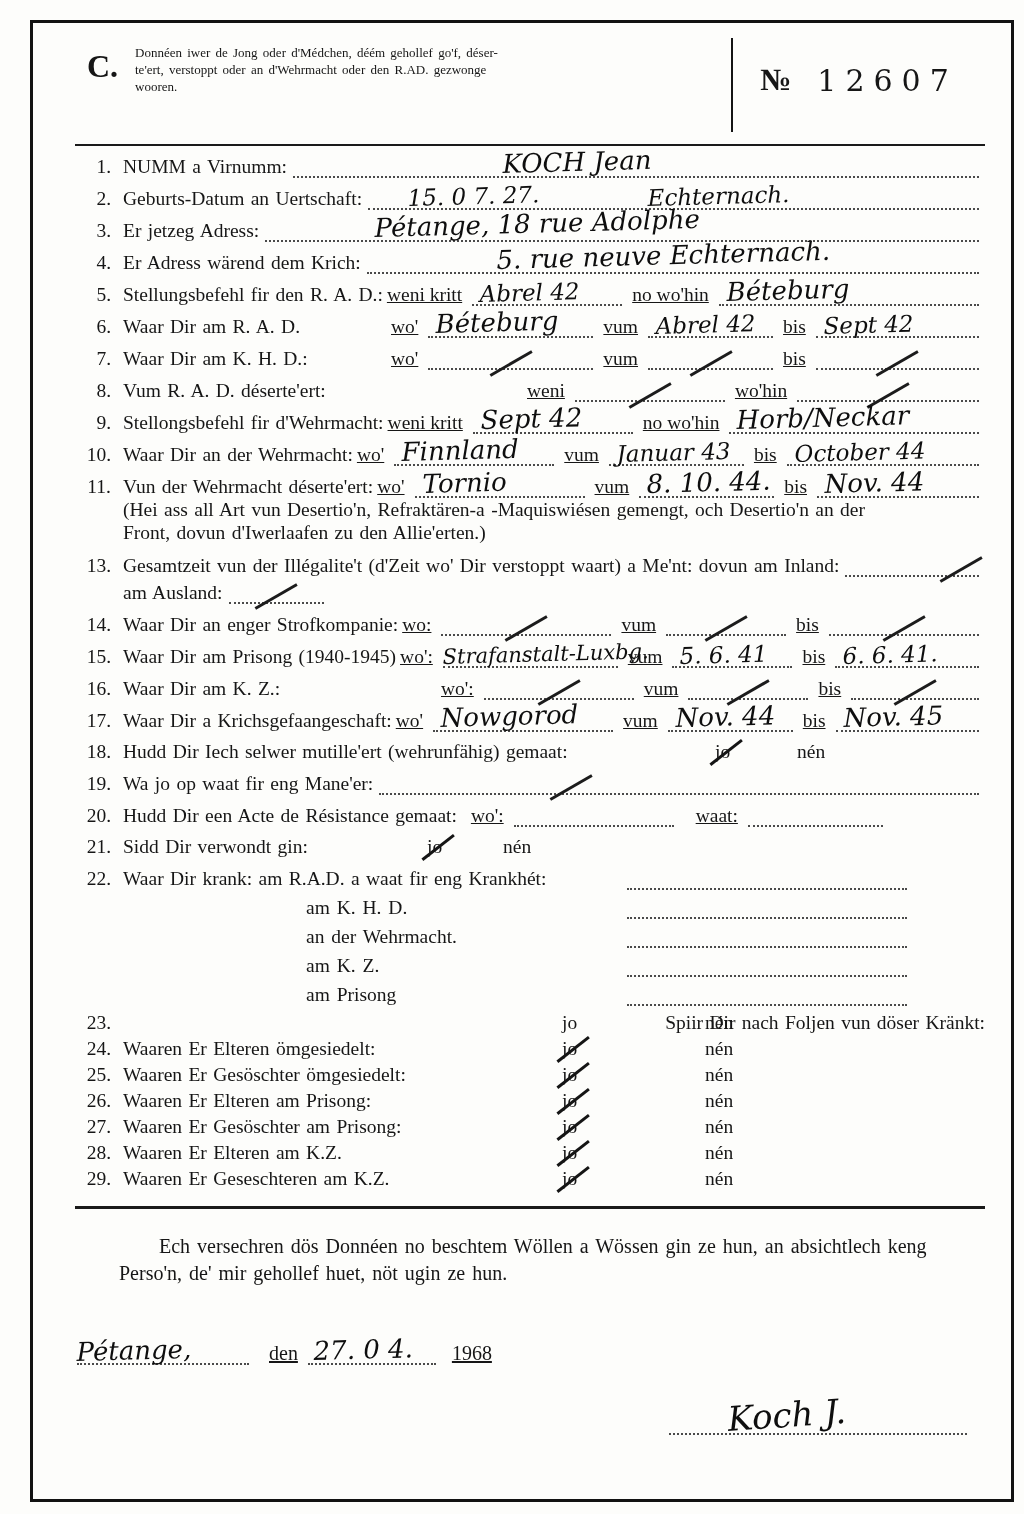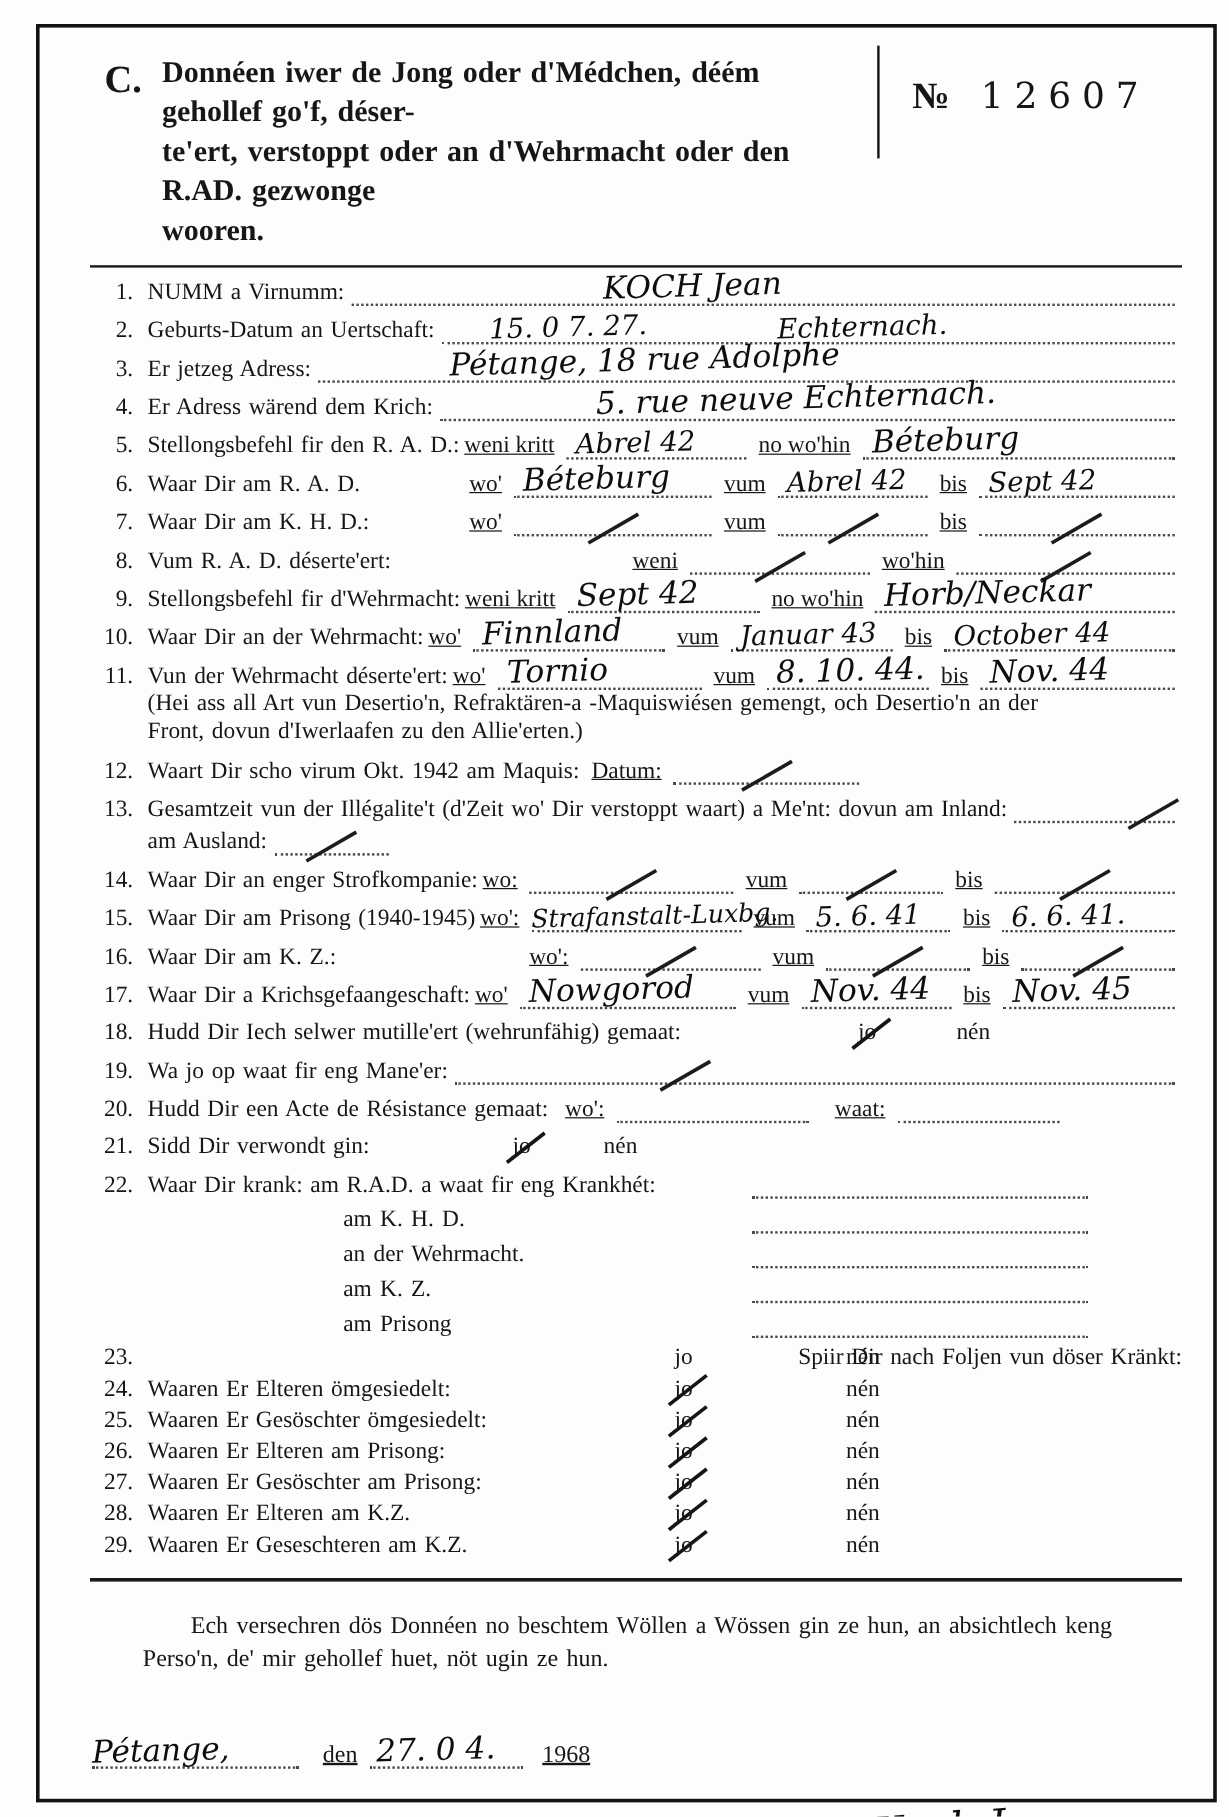--- a/index.html
+++ b/index.html
@@ -10,21 +10,21 @@
   }
   .frame{
     position:absolute;left:30px;top:20px;right:10px;bottom:12px;
     border:3px solid #121212;pointer-events:none;
   }
   .inner{position:absolute;left:75px;top:34px;width:910px;}
 
   
   .header{display:flex;align-items:flex-start;}
   .hdr-letter{font-size:32px;font-weight:bold;padding:14px 0 0 12px;width:48px;flex:none;}
-  .hdr-text{width:576px;flex:none;font-weight:bold;font-size:25px;line-height:1.32;padding-top:10px;word-spacing:2px;}
+  .hdr-text{width:576px;flex:none;font-weight:normal;font-size:13px;line-height:1.32;padding-top:10px;word-spacing:2px;}
   .hdr-divider{width:2px;background:#141414;height:94px;margin:4px 0 0 20px;flex:none;}
   .hdr-no{flex:1;display:flex;align-items:center;justify-content:center;padding-top:28px;}
   .no-sign{font-size:31px;font-weight:bold;margin-right:26px;}
   .no-digits{font-size:30px;letter-spacing:9px;font-family:"DejaVu Serif", serif;}
   .rule{height:2px;background:#1a1a1a;margin-top:12px;}
   .rule3{height:3px;background:#1a1a1a;}
 
   
   .rows{margin-top:6px;font-size:19.5px;}
   .row{display:flex;align-items:flex-end;margin-top:9px;min-height:22px;position:relative;}
@@ -55,21 +55,21 @@
 
   
   .yn{position:absolute;bottom:0;white-space:nowrap;}
   .struck::after{
     content:"";position:absolute;left:-9px;top:10px;width:40px;height:2.5px;
     background:#151515;transform:rotate(-38deg);
   }
   
   .subrow{display:flex;align-items:flex-end;margin-top:6px;min-height:21px;}
   .subrow .indent{width:211px;flex:none;}
-  .subrow .sublbl{flex:none;word-spacing:2px;}
+  .subrow .sublbl{flex:none;word-spacing:2px;margin-left:20px;}
   .subrow .fld{width:280px;margin-left:auto;margin-right:78px;}
   .fld.k22{width:280px;margin-left:auto;margin-right:78px;}
 
   
   .decl{margin-top:24px;font-size:20px;word-spacing:2px;line-height:1.35;margin-left:44px;}
   .decl .l1{text-indent:40px;}
   .placedate{display:flex;align-items:flex-end;margin-top:54px;font-size:20px;}
   .placedate .fld{height:22px;}
   .pd-place{width:172px;margin-left:2px;}
   .pd-date{width:128px;}
@@ -129,21 +129,21 @@
       <div class="row">
         <span class="num">4.</span>
         <span class="lbl">Er Adress wärend dem Krich:</span>
         <span class="fld grow">
           <span class="hw big" style="left:130px;">5. rue  neuve   Echternach.</span>
         </span>
       </div>
 
       <div class="row">
         <span class="num">5.</span>
-        <span class="lbl">Stellongsbefehl fir den R. A. D.:</span>
+        <span class="lbl">Stellungsbefehl fir den R. A. D.:</span>
         <span class="kw">weni kritt</span>
         <span class="fld" style="width:150px;">
           <span class="hw">Abrel 42</span>
         </span>
         <span class="kw">no wo'hin</span>
         <span class="fld grow">
           <span class="hw big">Béteburg</span>
         </span>
       </div>
 
@@ -236,28 +236,20 @@
           <span class="hw big">8. 10. 44.</span>
         </span>
         <span class="kw">bis</span>
         <span class="fld grow">
           <span class="hw big">Nov. 44</span>
         </span>
       </div>
       <div class="note">(Hei ass all Art vun Desertio'n, Refraktären-a -Maquiswiésen gemengt, och Desertio'n an der</div>
       <div class="note" style="margin-top:0;">Front, dovun d'Iwerlaafen zu den Allie'erten.)</div>
 
-      <div class="row">
-        <span class="num">12.</span>
-        <span class="lbl">Waart Dir scho virum Okt. 1942 am Maquis:</span>
-        <span class="kw" style="margin-left:10px;">Datum:</span>
-        <span class="fld" style="width:155px;">
-            <span class="sl"></span>
-          </span>
-      </div>
 
       <div class="row">
         <span class="num">13.</span>
         <span class="lbl">Gesamtzeit vun der Illégalite't (d'Zeit wo' Dir verstoppt waart) a Me'nt: dovun am Inland:</span>
         <span class="fld grow">
             <span class="sl atend"></span>
           </span>
       </div>
       <div class="row" style="margin-top:4px;text-align:center;">
         <span class="num"></span>

